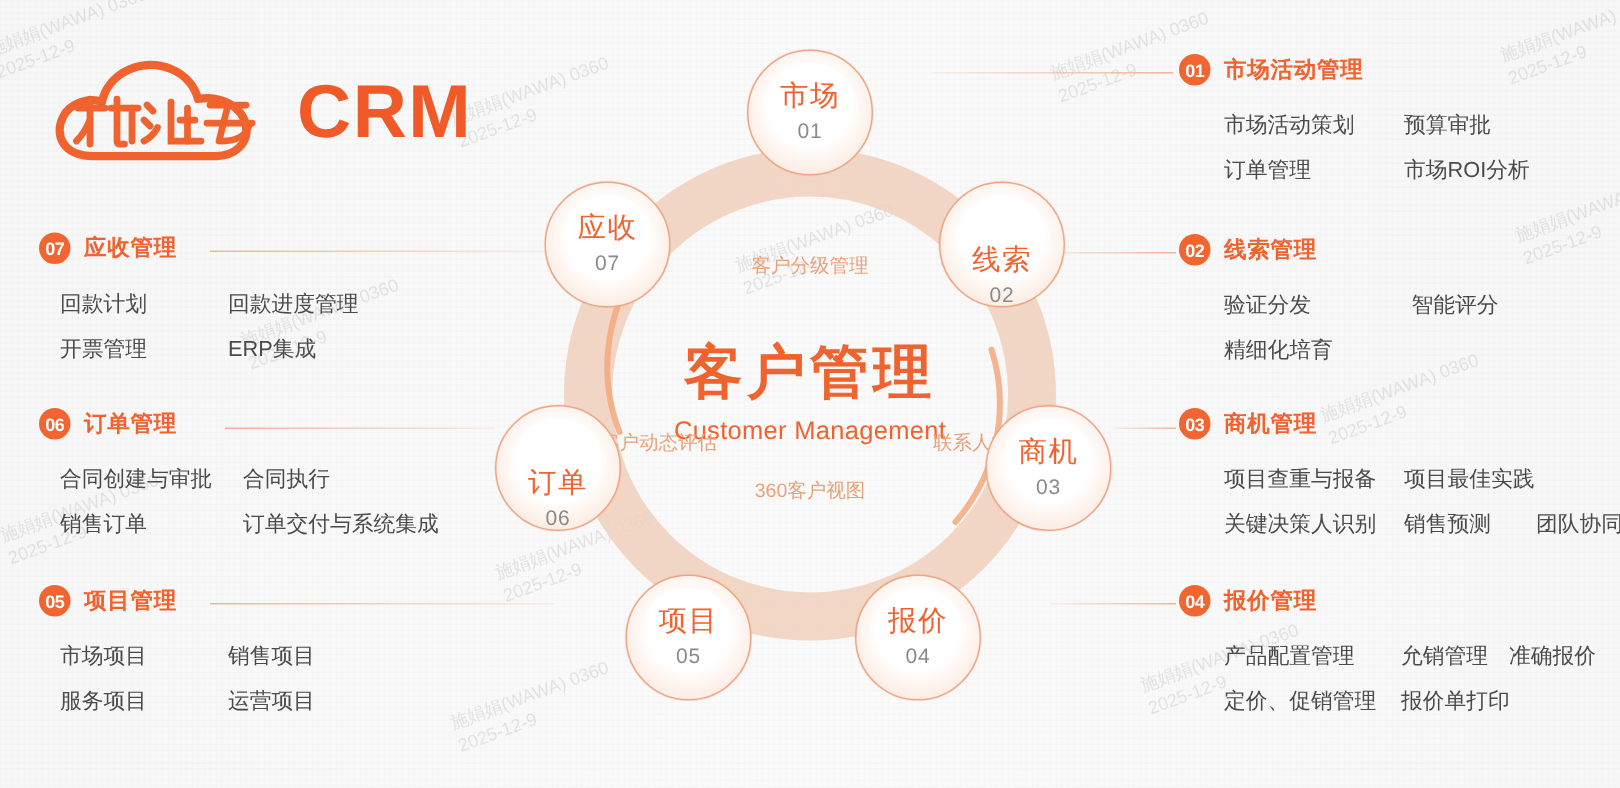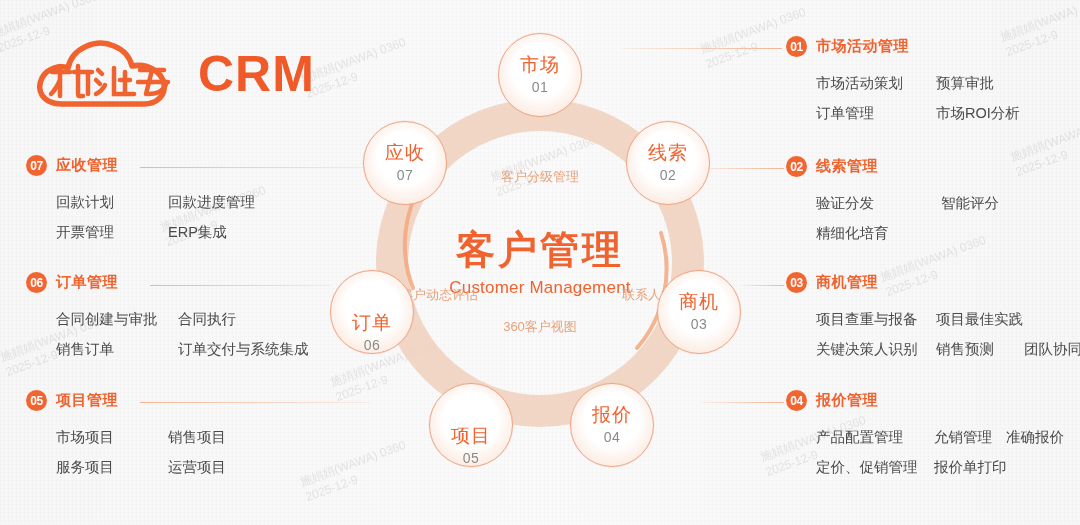--- a/index.html
+++ b/index.html
@@ -68,21 +68,21 @@
   }
   .sub-grid {
     margin-top: 11px;
     display: grid;
     grid-auto-rows: 30px;
     align-items: center;
     font-size: 14.5px; color: #4a4a4a;
     white-space: nowrap;
   }
   .panel.right .sub-grid { margin-left: 30px; }
-  .panel.left  .sub-grid { margin-left: 30px; }
+  .panel.left  .sub-grid { margin-left: 14px; }
   .lineh {
     position: absolute; height: 1.4px;
     background: linear-gradient(90deg, rgba(243,176,140,0.15), rgba(243,176,140,0.95));
   }
   .lineh.to-left {
     background: linear-gradient(90deg, rgba(243,176,140,0.95), rgba(243,176,140,0.18));
   }
 
   
   #ring-wrap { position: absolute; left: 345px; top: 28px; width: 390px; height: 470px; }
@@ -231,33 +231,33 @@
 
     <div class="inner-label" style="left:50%; top:140px; transform:translateX(-50%);">客户分级管理</div>
     <div class="inner-label" style="left:55px; top:258px;">客户动态评估</div>
     <div class="inner-label" style="right:48px; top:258px;">联系人管理</div>
     <div class="inner-label" style="left:50%; top:290px; transform:translateX(-50%);">360客户视图</div>
 
     <div class="node" style="left:153px; top:5px;">
       <div class="n-cn">市场</div>
       <div class="n-num">01</div>
     </div>
-    <div class="node" style="left:281px; top:93px;">
+    <div class="node" style="left:281px; top:93px;justify-content:flex-end;">
       <div class="n-cn">线索</div>
       <div class="n-num">02</div>
     </div>
     <div class="node" style="left:312px; top:242px;">
       <div class="n-cn">商机</div>
       <div class="n-num">03</div>
     </div>
     <div class="node" style="left:225px; top:355px;">
       <div class="n-cn">报价</div>
       <div class="n-num">04</div>
     </div>
-    <div class="node" style="left:84px;  top:355px;justify-content:flex-end;">
+    <div class="node" style="left:72px;  top:355px;">
       <div class="n-cn">项目</div>
       <div class="n-num">05</div>
     </div>
     <div class="node" style="left:-15px; top:242px;justify-content:flex-end;">
       <div class="n-cn">订单</div>
       <div class="n-num">06</div>
     </div>
     <div class="node" style="left:18px;  top:93px;">
       <div class="n-cn">应收</div>
       <div class="n-num">07</div>

